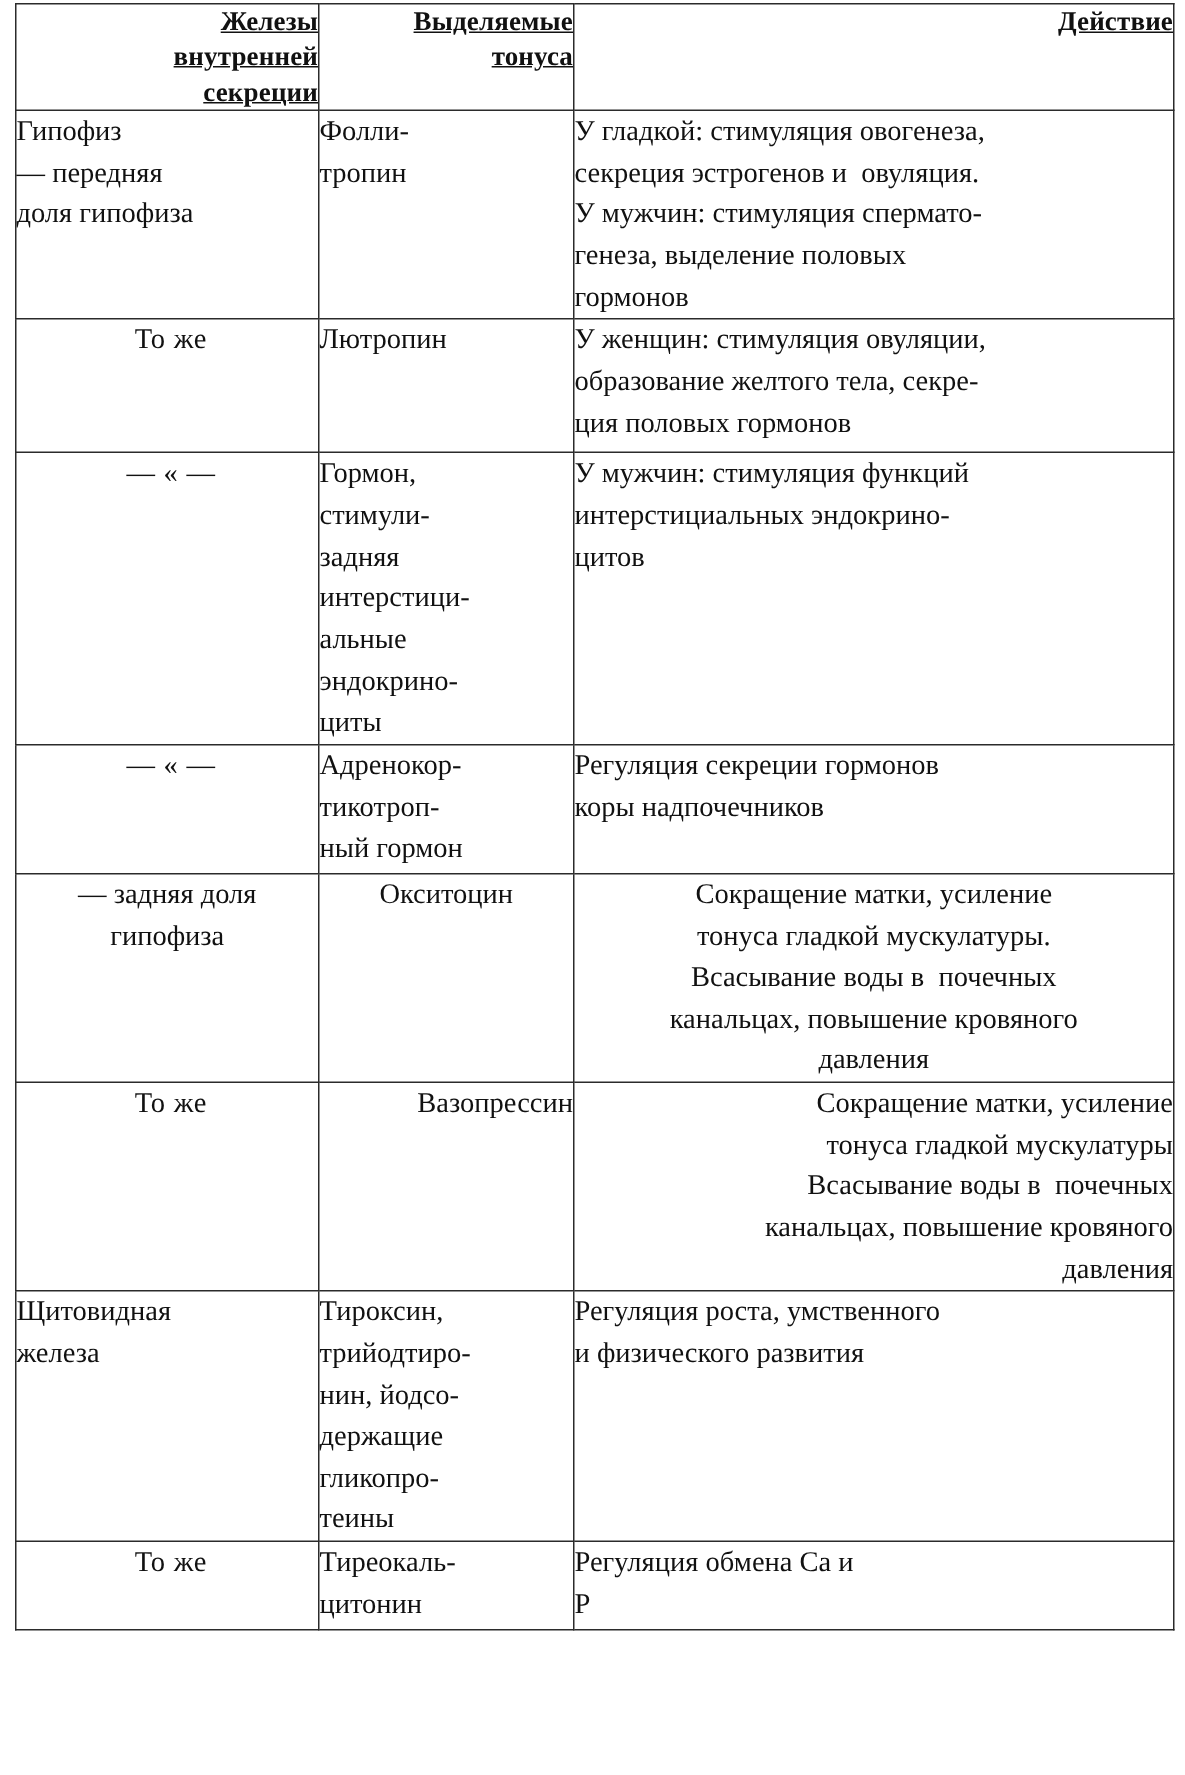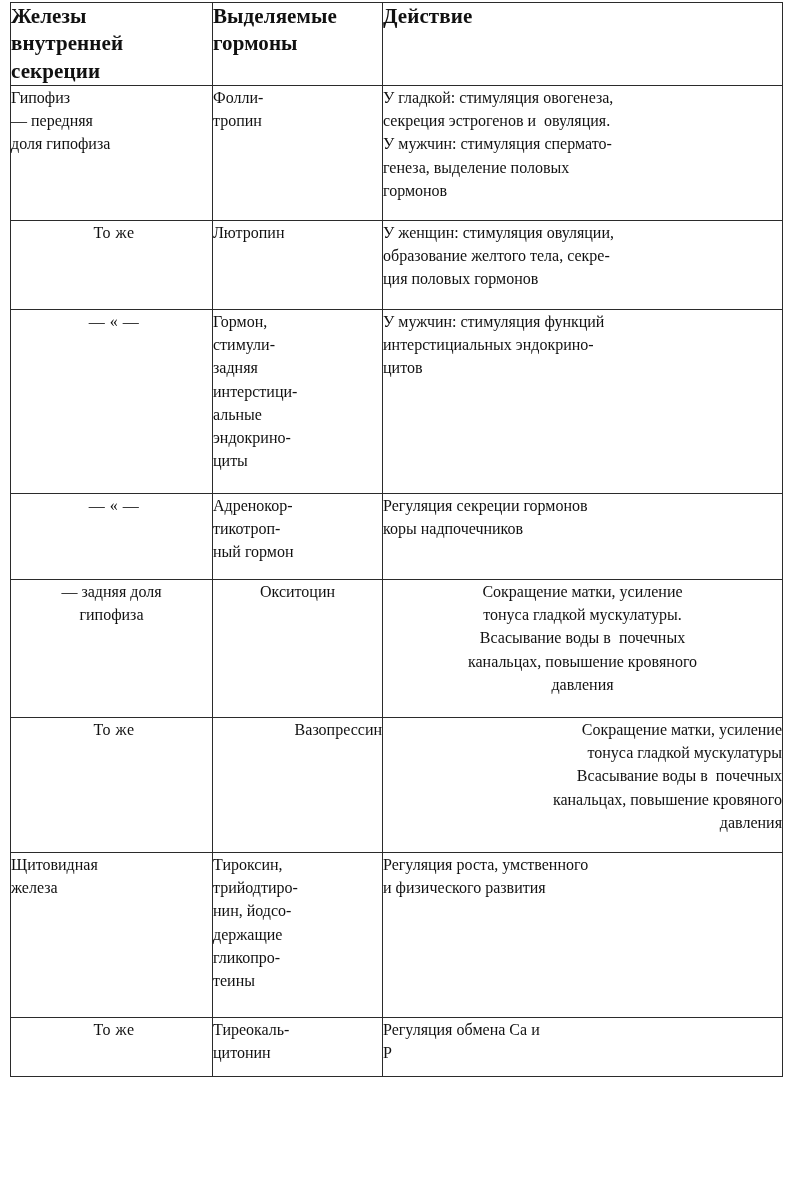--- a/index.html
+++ b/index.html
@@ -39,32 +39,33 @@
   table.endocrine-table td {
     border: 1.6px solid #2b2b2b;
     vertical-align: top;
     padding: 0;
     background: #ffffff;
   }
 
   
   thead th {
     font-weight: bold;
-    text-align: left;
-    font-size: 21px;
+    text-align: right;
+    font-size: 18px;
     line-height: 1.30;
     padding: 11px 6px 13px 6px;
     letter-spacing: 0.1px;
+    text-decoration: underline;
   }
   thead th .hd-line { display: block; white-space: pre; }
   th.th-action { vertical-align: middle; }
 
   
   tbody td {
-    font-size: 16px;
+    font-size: 19px;
     line-height: 1.455;
     padding: 9px 10px 12px 10px;
   }
   tbody td .ln { display: block; white-space: pre; }
 
   td.gland   { text-align: left;  padding-left: 12px; }
   td.gland.is-ditto { text-align: center; padding-left: 5px; letter-spacing: 0.5px; }
   td.hormone { text-align: left;  padding-left: 18px; margin-left: 23px; }
   td.action  { text-align: left;  padding-left: 12px; }
 
@@ -90,21 +91,21 @@
     </colgroup>
     <thead>
       <tr>
         <th class="th-gland">
             <span class="hd-line">Железы</span>
             <span class="hd-line">внутренней</span>
             <span class="hd-line">секреции</span>
           </th>
         <th class="th-hormone">
             <span class="hd-line">Выделяемые</span>
-            <span class="hd-line">гормоны</span>
+            <span class="hd-line">тонуса</span>
           </th>
         <th class="th-action">
             <span class="hd-line">Действие</span>
           </th>
       </tr>
     </thead>
     <tbody>
         <tr data-row-h="r1">
           <td class="gland">
             <span class="ln">Гипофиз</span>

